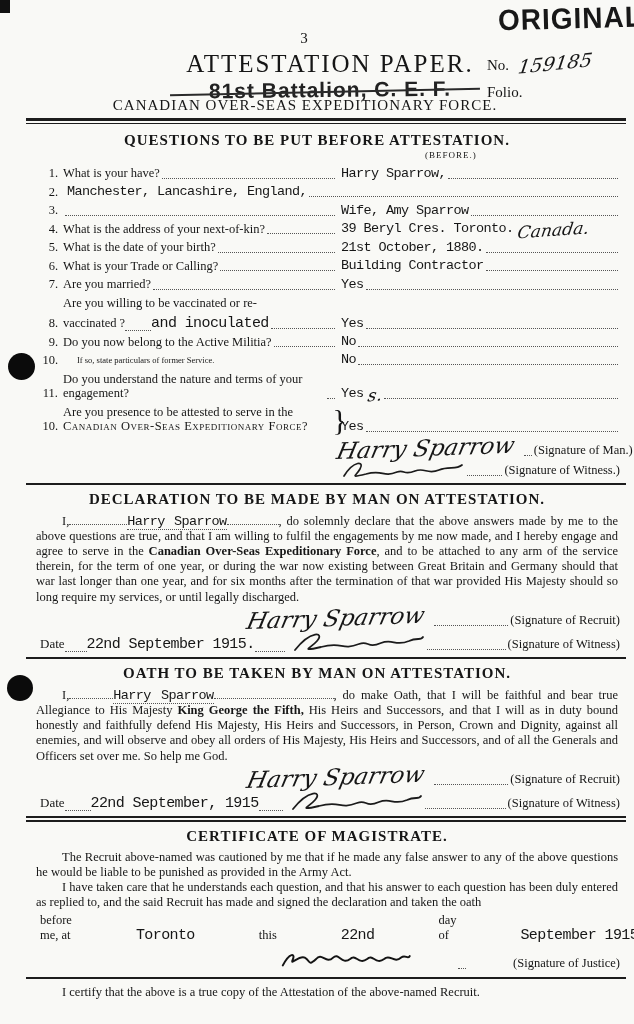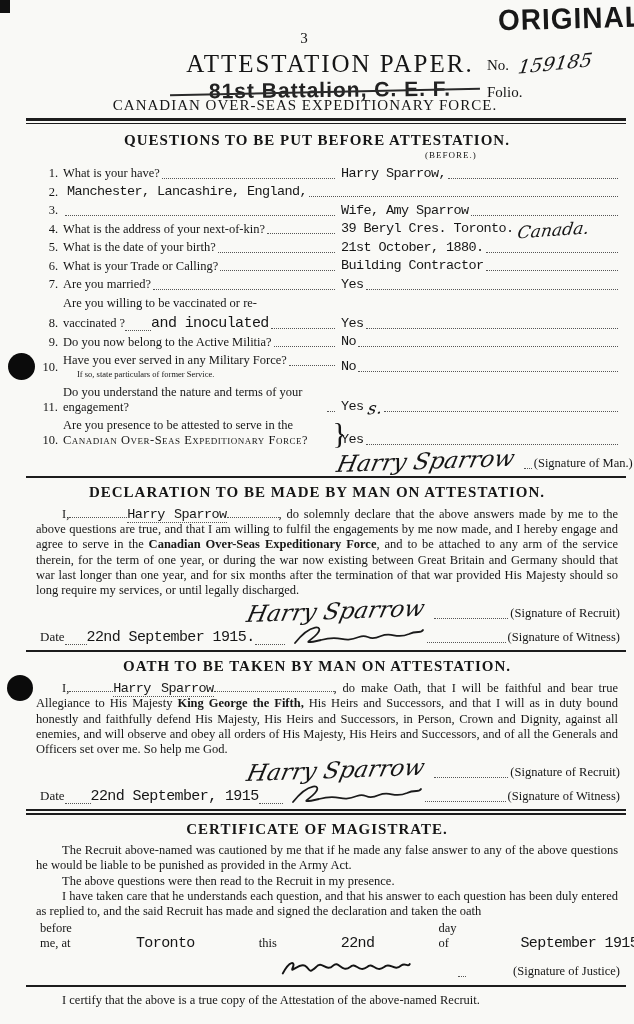--- a/index.html
+++ b/index.html
@@ -221,24 +221,20 @@
           </div>
         <div class="q-ans">
             <span class="typed">No</span>
             <span class="dots"></span>
           </div>
       </div>
 
       <div class="q-row" style="align-items:center;">
         <div class="q-num">10.</div>
         <div class="q-main">
-          <div class="q-line">
-              <span>Have you ever served in any Military Force?</span>
-              <span class="dots"></span>
-            </div>
           <div class="q-note">If so, state particulars of former Service.</div>
         </div>
         <div class="q-ans">
             <span class="typed">No</span>
             <span class="dots"></span>
           </div>
       </div>
 
       <div class="q-row">
         <div class="q-num">11.</div>
@@ -270,20 +266,27 @@
             <span class="typed">Yes</span>
             <span class="dots"></span>
           </div>
       </div>
     </div>
 
     <div class="sig-row" style="margin-left:330px;margin-top:4px;">
       <span class="hand-sig">Harry Sparrow</span>
       <span class="dots"></span>
       <span class="sig-label">(Signature of Man.)</span>
+    </div>
+    <div class="sig-row" style="margin-left:340px;margin-top:0px;">
+      <svg class="sig-svg" width="125" height="22" viewBox="0 0 125 22">
+          <path d="M4 18 C 14 2, 25 3, 20 11 C 16 18, 9 20, 26 16 C 44 11, 42 20, 57 14 C 65 11, 63 18, 75 13 C 85 9, 87 17, 99 12 C 109 8, 116 12, 122 7" fill="none" stroke="#1b1b1b" stroke-width="1.7" stroke-linecap="round"></path>
+        </svg>
+      <span class="dots"></span>
+      <span class="sig-label">(Signature of Witness.)</span>
     </div>
 
     <div class="rule" style="margin-top:5px;"></div>
 
     <div class="sect-title">DECLARATION TO BE MADE BY MAN ON ATTESTATION.</div>
     <div class="para">
       <span class="indent"></span><span>I,</span><span class="dots-fixed" style="width:58px;"></span><span class="typed underdot">Harry Sparrow</span><span class="dots-fixed" style="width:52px;"></span><span>, do solemnly declare that the above answers made by me to the above questions are true, and that I am willing to fulfil the engagements by me now made, and I hereby engage and agree to serve in the </span><b>Canadian Over-Seas Expeditionary Force</b><span>, and to be attached to any arm of the service therein, for the term of one year, or during the war now existing between Great Britain and Germany should that war last longer than one year, and for six months after the termination of that war provided His Majesty should so long require my services, or until legally discharged.</span>
     </div>
     <div class="sig-row" style="margin-left:240px;margin-top:3px;">
       <span class="hand-sig">Harry Sparrow</span>
@@ -322,21 +325,20 @@
           <path d="M10 22 C 26 2, 40 4, 32 13 C 26 20, 14 24, 36 19 C 58 13, 56 23, 74 16 C 84 12, 82 21, 96 15 C 108 10, 110 19, 124 13 C 132 9, 136 13, 138 9" fill="none" stroke="#1b1b1b" stroke-width="1.8" stroke-linecap="round"></path>
         </svg>
       <span class="dots"></span>
       <span class="sig-label">(Signature of Witness)</span>
     </div>
 
     <div class="rule-dbl" style="margin-top:5px;"></div>
 
     <div class="sect-title">CERTIFICATE OF MAGISTRATE.</div>
     <div class="para"><span class="indent"></span><span>The Recruit above-named was cautioned by me that if he made any false answer to any of the above questions he would be liable to be punished as provided in the Army Act.</span></div>
-    <div class="para" style="margin-top:0;"><span class="indent"></span><span>The above questions were then read to the Recruit in my presence.</span></div>
     <div class="para" style="margin-top:0;"><span class="indent"></span><span>I have taken care that he understands each question, and that his answer to each question has been duly entered as replied to, and the said Recruit has made and signed the declaration and taken the oath</span></div>
     <div class="before-row">
       <span>before me, at</span>
       <span class="dots-fixed" style="width:28px;"></span>
       <span class="typed typed-big">Toronto</span>
       <span class="dots-fixed" style="width:52px;"></span>
       <span>this</span>
       <span class="dots-fixed" style="width:22px;"></span>
       <span class="typed typed-big">22nd</span>
       <span class="dots-fixed" style="width:26px;"></span>

